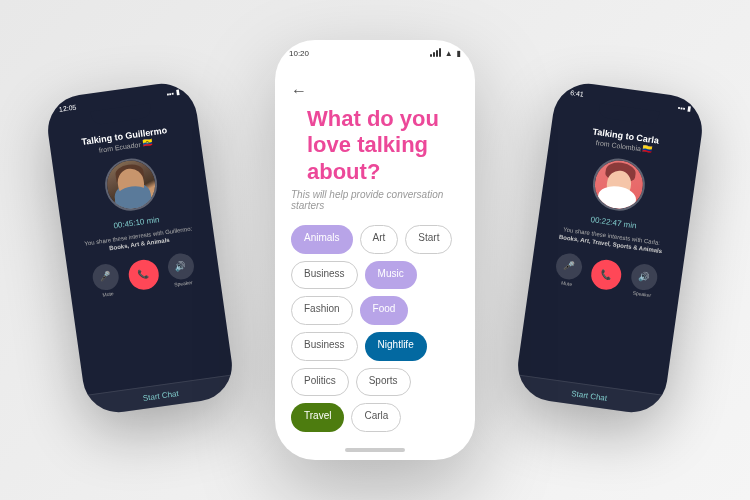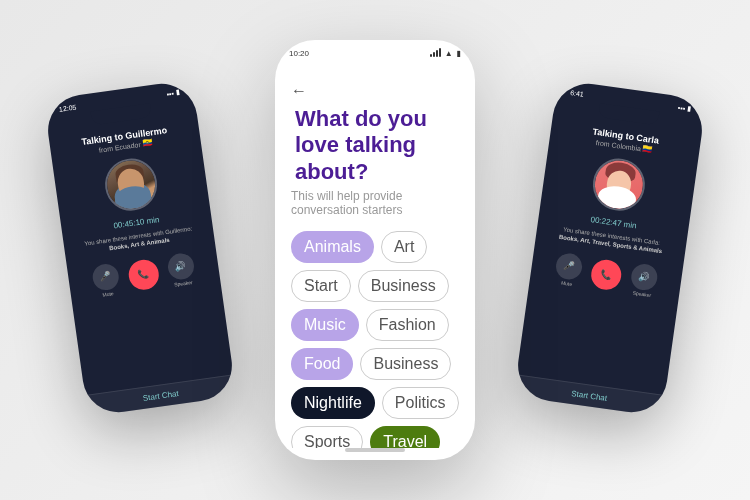--- a/index.html
+++ b/index.html
@@ -259,42 +259,43 @@
     .back-arrow {
       font-size: 16px;
       color: #555;
       padding: 4px 0 2px;
       cursor: pointer;
     }
 
     .center-title {
       font-size: 22px;
       font-weight: 700;
-      color: #4c1d95;
+      color: #ec4899;
       line-height: 1.2;
-      margin: 6px 4px 4px;
+      margin: 6px 16px 4px;
     }
 
     .center-subtitle {
-      font-size: 12px;
+      font-size: 10px;
       color: #999;
       margin-bottom: 14px;
+      font-style: italic;
     }
 
     .tags-container {
       display: flex;
       flex-wrap: wrap;
       gap: 7px;
       flex: 1;
     }
 
     .tag {
       padding: 6px 12px;
       border-radius: 20px;
-      font-size: 16px;
+      font-size: 10px;
       font-weight: 500;
       cursor: pointer;
       border: 1.5px solid transparent;
     }
 
     .tag-purple {
       background: #b8a4e8;
       color: white;
     }
 
@@ -303,21 +304,21 @@
       border-color: #ccc;
       color: #555;
     }
 
     .tag-teal {
       background: #4d7c0f;
       color: white;
     }
 
     .tag-pink {
-      background: #0f172a;
+      background: #0369a1;
       color: white;
     }
 
     .phone-home-indicator {
       width: 60px;
       height: 4px;
       background: rgba(255,255,255,0.3);
       border-radius: 2px;
       margin: 0 auto 8px;
     }

